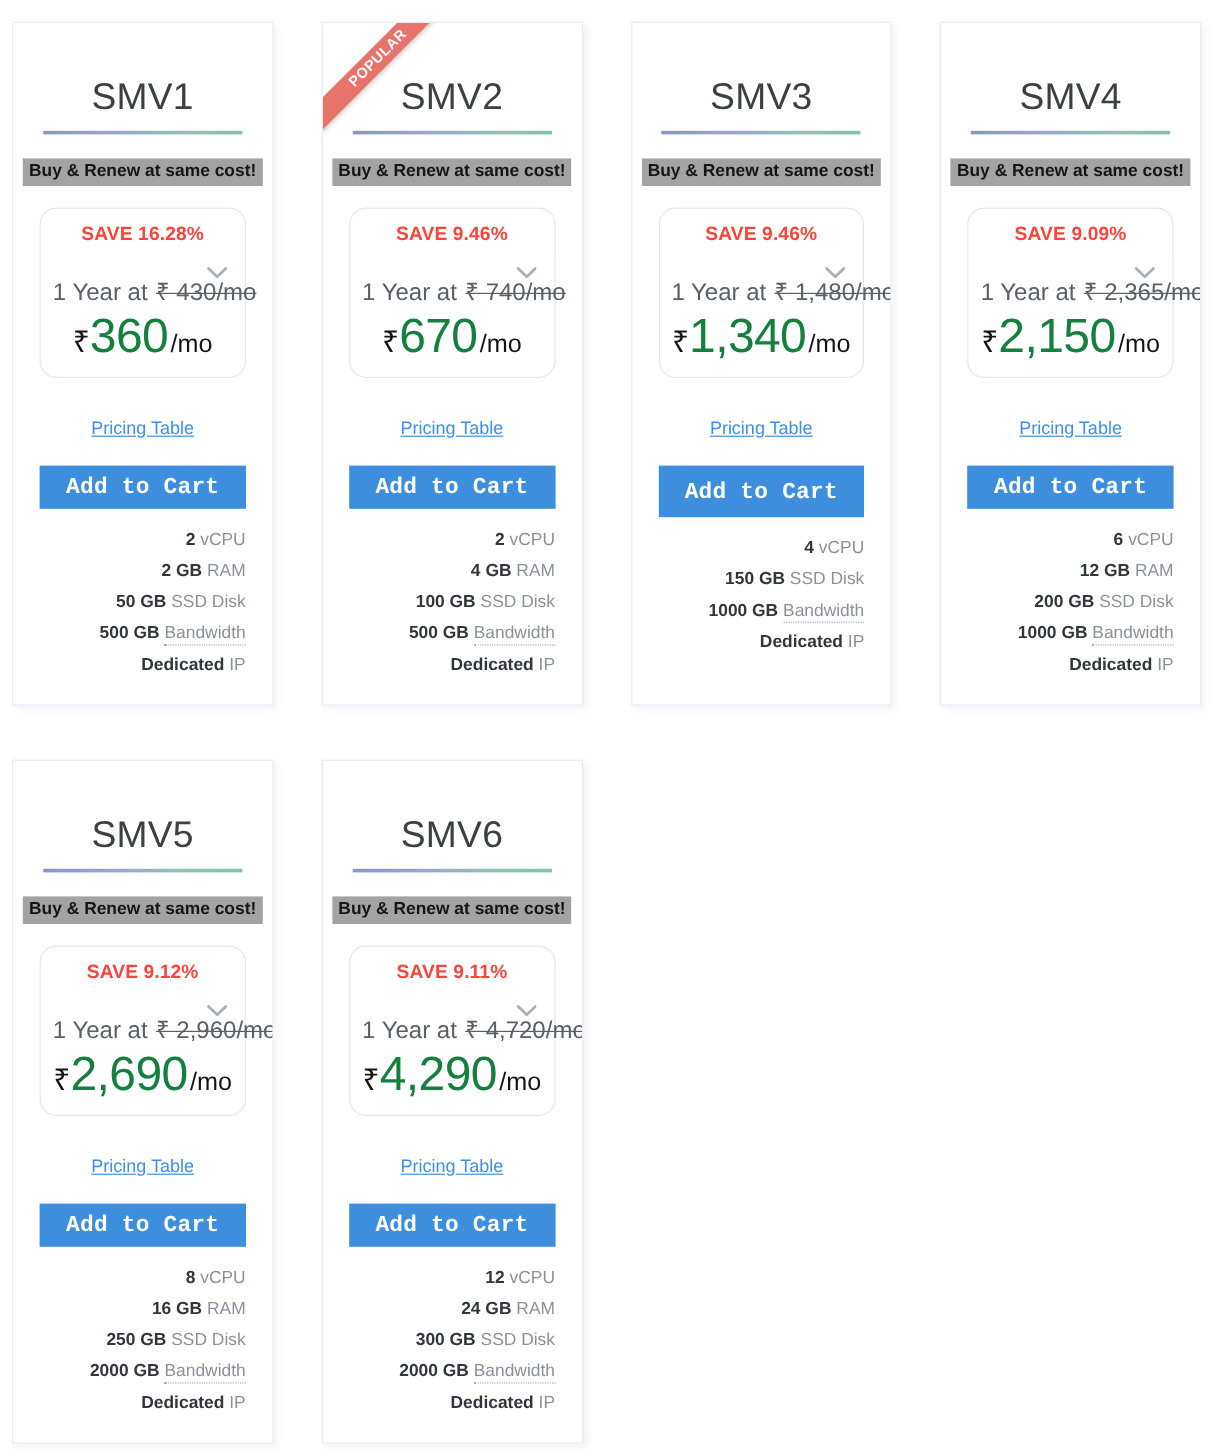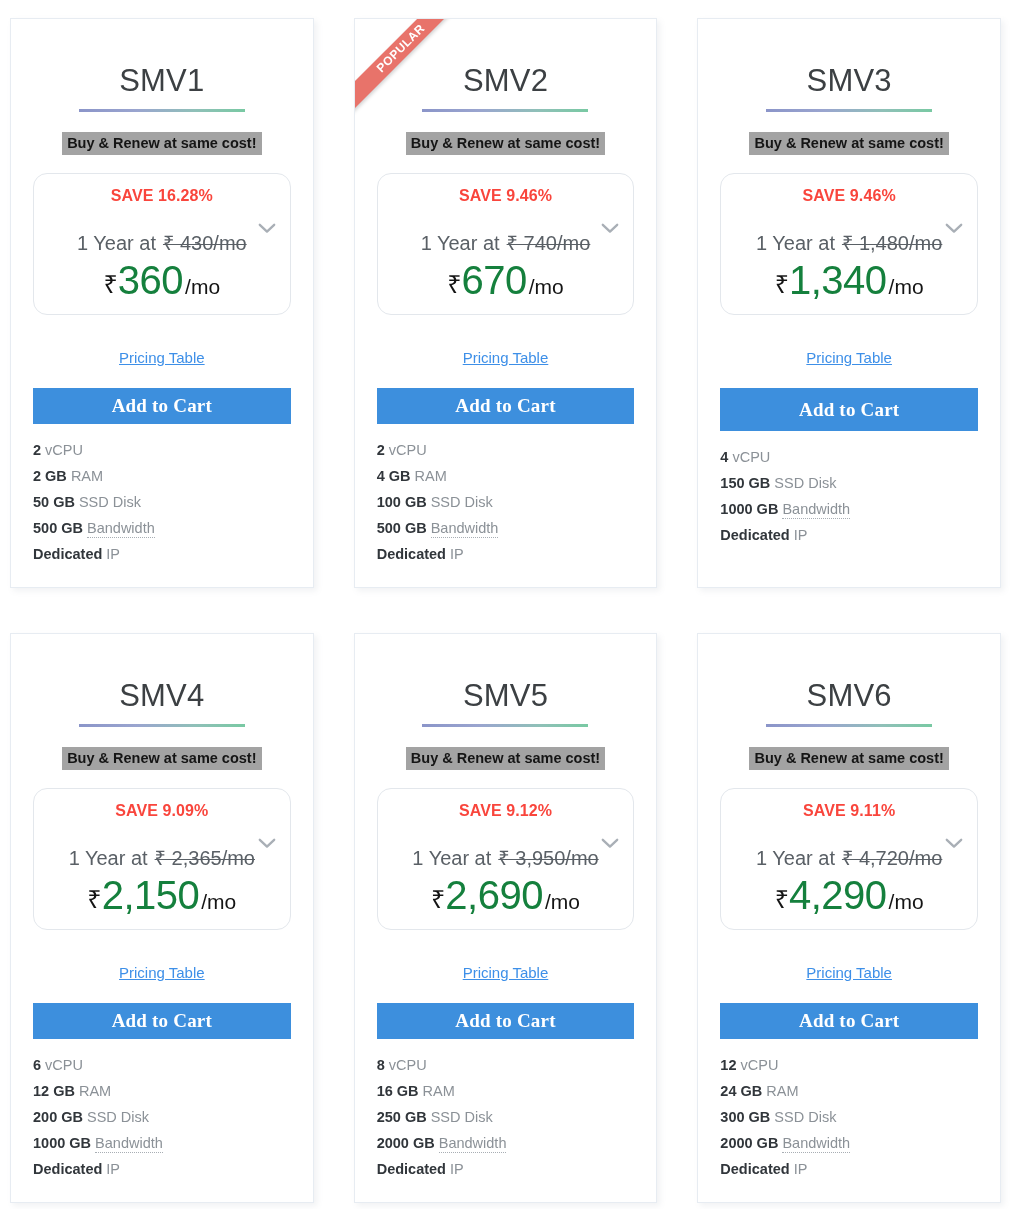--- a/index.html
+++ b/index.html
@@ -10,21 +10,21 @@
     background: #ffffff;
     font-family: "Liberation Sans", sans-serif;
     -webkit-font-smoothing: antialiased;
   }
 
   .grid {
     width: 1011px;
     height: 1209px;
     padding: 18px 10px 10px 10px;
     display: grid;
-    grid-template-columns: repeat(3, 1fr);
+    grid-template-columns: repeat(4, 1fr);
     grid-template-rows: 570px 570px;
     column-gap: 40px;
     row-gap: 45px;
     align-content: start;
   }
 
   .card {
     position: relative;
     background: #ffffff;
     border: 1px solid #e7ecf2;
@@ -161,32 +161,32 @@
   }
 
   
   .cart-btn {
     margin-top: 22px;
     width: 100%;
     height: 43px;
     border: none;
     background: #3d8fdd;
     color: #ffffff;
-    font-family: Liberation Serif, serif;
+    font-family: Liberation Mono, monospace;
     font-size: 19px;
     font-weight: bold;
     letter-spacing: 0.2px;
     cursor: pointer;
   }
 
   
   .specs {
     margin-top: 13px;
     width: 100%;
-    text-align: left;
+    text-align: right;
   }
   .spec-row {
     font-size: 14.5px;
     color: #8b9197;
     line-height: 26px;
     white-space: nowrap;
   }
   .spec-val {
     color: #31363b;
     font-weight: bold;
@@ -306,21 +306,21 @@
         <div class="spec-row"><span class="spec-val">1000 GB</span> <span class="spec-lbl dotted">Bandwidth</span></div>
         <div class="spec-row"><span class="spec-val">Dedicated</span> <span class="spec-lbl">IP</span></div>
       </div>
     </div>
     <div class="card">
       <div class="plan-title">SMV5</div>
       <div class="title-rule"></div>
       <div class="badge">Buy &amp; Renew at same cost!</div>
       <div class="price-box">
         <div class="save-line">SAVE 9.12%</div>
-        <div class="term-line"><span>1 Year at</span><span class="term-old">₹ 3,950/mo</span></div>
+        <div class="term-line"><span>1 Year at</span><span class="term-old">₹ 2,960/mo</span></div>
         <div class="price-main">
           <span class="rupee">₹</span>
           <span class="amount">2,690</span>
           <span class="per-mo">/mo</span>
         </div>
         <span class="chevron"><svg viewBox="0 0 20 12" fill="none" xmlns="http://www.w3.org/2000/svg">
             <path d="M2 2 L10 9.5 L18 2" stroke="currentColor" stroke-width="2.6" stroke-linecap="round" stroke-linejoin="round"></path>
           </svg></span>
       </div>
       <a class="pricing-link">Pricing Table</a>

